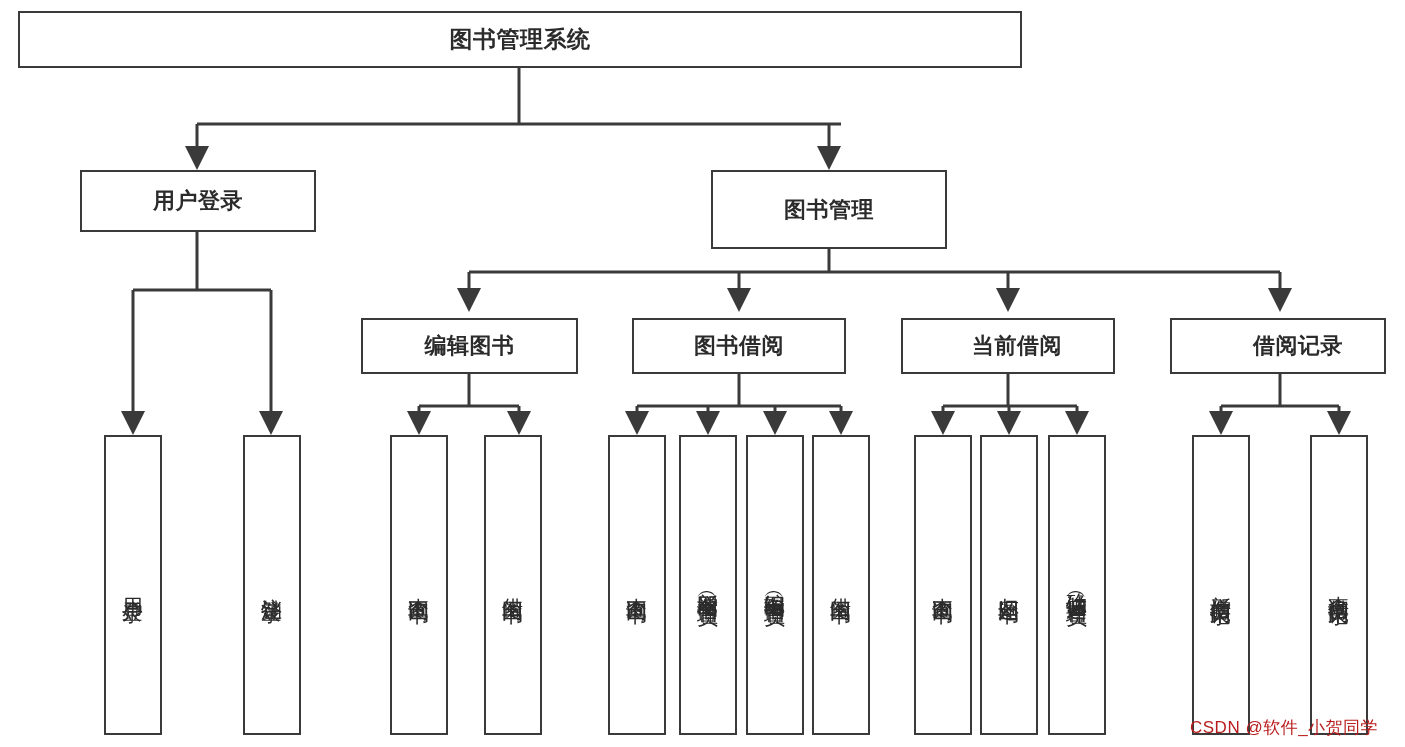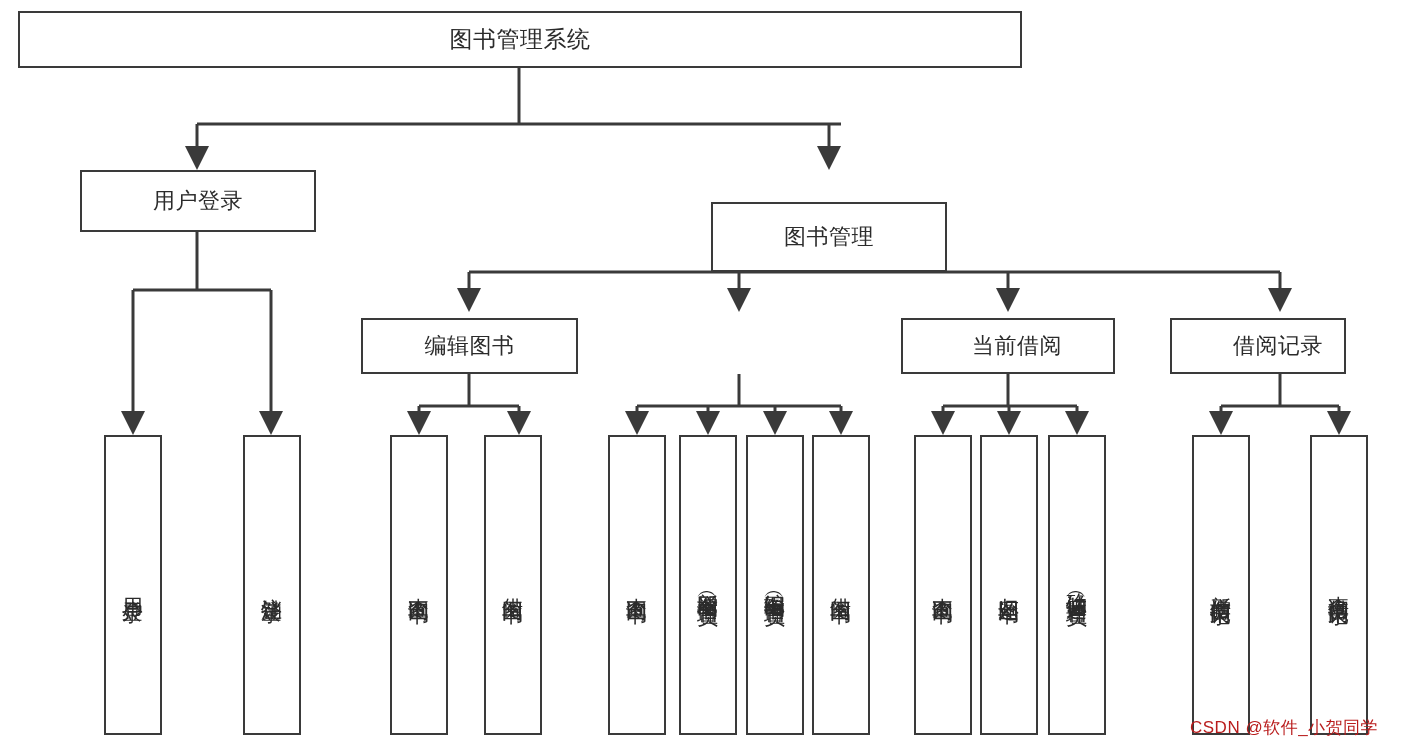--- a/index.html
+++ b/index.html
@@ -38,20 +38,21 @@
   .node .label {
     display: block;
     text-align: center;
     line-height: 1.06;
     white-space: pre;
   }
   
   .node.horiz .label {
     font-size: 22px;
     letter-spacing: 0.5px;
+    font-weight: bold;
   }
   .node.root .label {
     font-size: 23px;
   }
   
   .node.vert {
     align-items: center;
     justify-content: center;
   }
   .node.vert .label {
@@ -128,31 +129,34 @@
     </g>
   </svg>
 
   <div class="node horiz root" style="left:18px; top:11px; width:1004px; height:57px;">
     <span class="label">图书管理系统</span>
   </div>
 
   <div class="node horiz" style="left:80px; top:170px; width:236px; height:62px;">
     <span class="label">用户登录</span>
   </div>
-  <div class="node horiz" style="left:711px; top:170px; width:236px; height:70px;margin-top:32px;">
+  <div class="node horiz" style="left:711px; top:170px; width:236px; height:79px;">
     <span class="label">图书管理</span>
   </div>
 
   <div class="node horiz" style="left:361px; top:318px; width:217px; height:56px;">
     <span class="label">编辑图书</span>
   </div>
+  <div class="node horiz" style="left:632px; top:318px; width:214px; height:56px;">
+    <span class="label">图书借阅</span>
+  </div>
   <div class="node horiz" style="left:901px; top:318px; width:214px; height:56px;padding-left:18px;">
     <span class="label">当前借阅</span>
   </div>
-  <div class="node horiz" style="left:1170px; top:318px; width:176px; height:56px;padding-left:40px;">
+  <div class="node horiz" style="left:1170px; top:318px; width:216px; height:56px;padding-left:40px;">
     <span class="label">借阅记录</span>
   </div>
 
   <div class="node vert" style="left:104px; top:435px; width:58px; height:300px;">
     <span class="label">用户登录</span>
   </div>
   <div class="node vert" style="left:243px; top:435px; width:58px; height:300px;">
     <span class="label">注销登录</span>
   </div>
 

